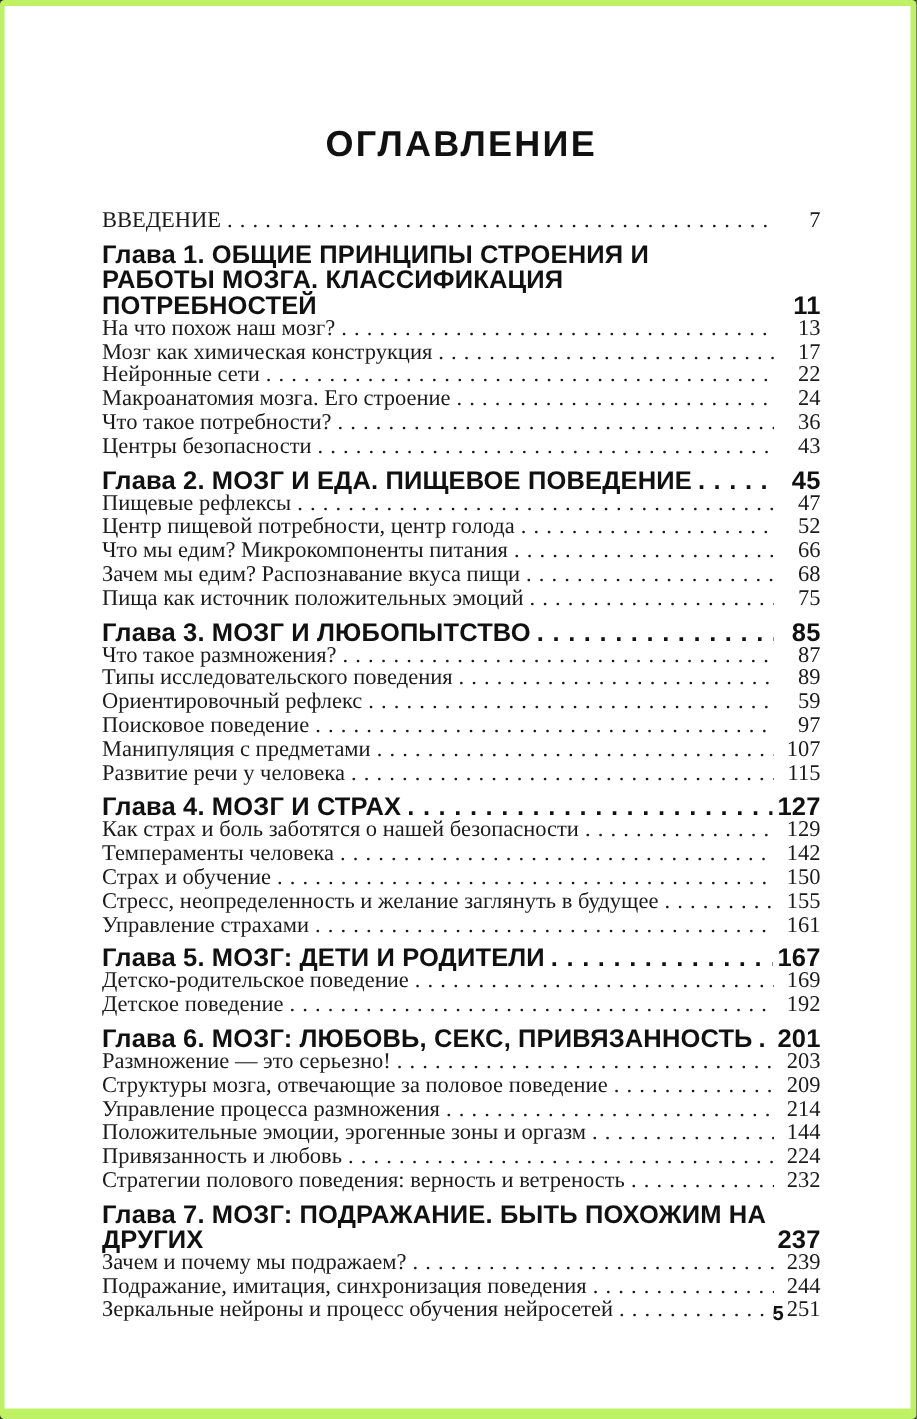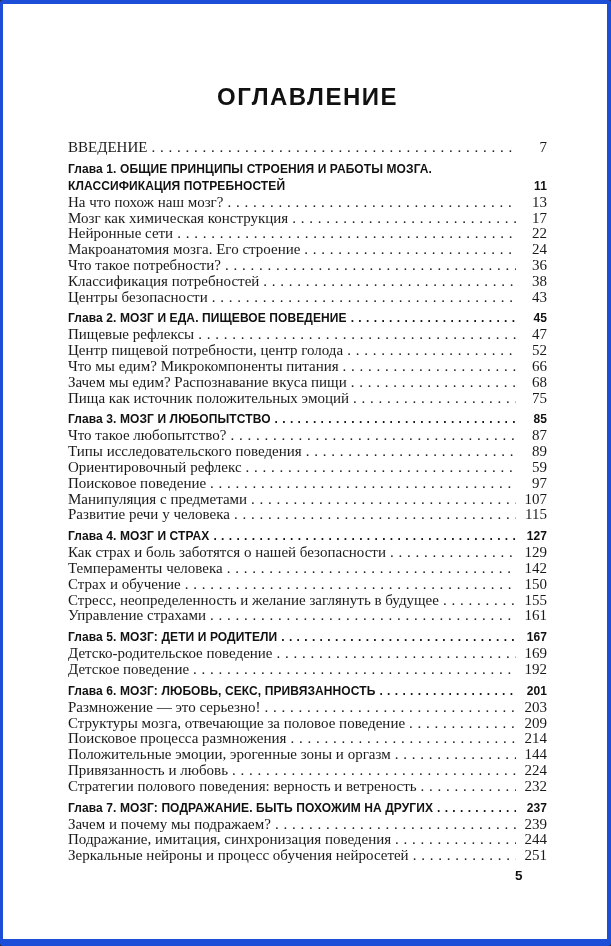--- a/index.html
+++ b/index.html
@@ -1,21 +1,21 @@
 <!DOCTYPE html>
 <html><head>
 <meta charset="utf-8">
 <style>
   * { margin: 0; padding: 0; box-sizing: border-box; }
   html, body { background: #2a2a2a; }
   .screen {
     position: relative;
     width: 611px;
     height: 946px;
-    background: #1d4ed8;
+    background: #bef264;
     border-radius: 3px;
     overflow: hidden;
     font-family: "Liberation Serif", serif;
     color: #1a1a1a;
   }
   .page {
     position: absolute;
     top: 4px; left: 3px; right: 4px; bottom: 7px;
     background: #ffffff;
     overflow: hidden;
@@ -56,21 +56,21 @@
   .toc-row .pageno {
     flex: 0 0 auto;
     min-width: 28px;
     text-align: right;
   }
   .intro-row { text-transform: none; }
   .chapter { margin-top: 5px; }
   .chapter-head {
     font-family: "Liberation Sans", sans-serif;
     font-weight: 700;
-    font-size: 12px;
+    font-size: 17px;
     line-height: 17px;
     letter-spacing: 0.1px;
     color: #111;
   }
   .folio {
     position: absolute;
     top: 864px;
     left: 512px;
     font-family: "Liberation Sans", sans-serif;
     font-weight: 700;
@@ -124,25 +124,20 @@
     <span class="dots"></span>
     <span class="pageno">24</span>
   </div>
 
   <div class="toc-row">
     <span class="label">Что такое потребности?</span>
     <span class="dots"></span>
     <span class="pageno">36</span>
   </div>
 
-  <div class="toc-row">
-    <span class="label">Классификация потребностей</span>
-    <span class="dots"></span>
-    <span class="pageno">38</span>
-  </div>
 
   <div class="toc-row">
     <span class="label">Центры безопасности</span>
     <span class="dots"></span>
     <span class="pageno">43</span>
   </div>
 </div>
   </div>
 
   <div class="chapter">
@@ -185,21 +180,21 @@
   </div>
 
   <div class="chapter">
     <div class="toc-row chapter-head">
       <span class="label">Глава 3. МОЗГ И ЛЮБОПЫТСТВО</span>
       <span class="dots"></span>
       <span class="pageno">85</span>
     </div>
     <div>
   <div class="toc-row">
-    <span class="label">Что такое любопытство?</span>
+    <span class="label">Что такое размножения?</span>
     <span class="dots"></span>
     <span class="pageno">87</span>
   </div>
 
   <div class="toc-row">
     <span class="label">Типы исследовательского поведения</span>
     <span class="dots"></span>
     <span class="pageno">89</span>
   </div>
 
@@ -302,21 +297,21 @@
     <span class="pageno">203</span>
   </div>
 
   <div class="toc-row">
     <span class="label">Структуры мозга, отвечающие за половое поведение</span>
     <span class="dots"></span>
     <span class="pageno">209</span>
   </div>
 
   <div class="toc-row">
-    <span class="label">Поисковое процесса размножения</span>
+    <span class="label">Управление процесса размножения</span>
     <span class="dots"></span>
     <span class="pageno">214</span>
   </div>
 
   <div class="toc-row">
     <span class="label">Положительные эмоции, эрогенные зоны и оргазм</span>
     <span class="dots"></span>
     <span class="pageno">144</span>
   </div>
 

